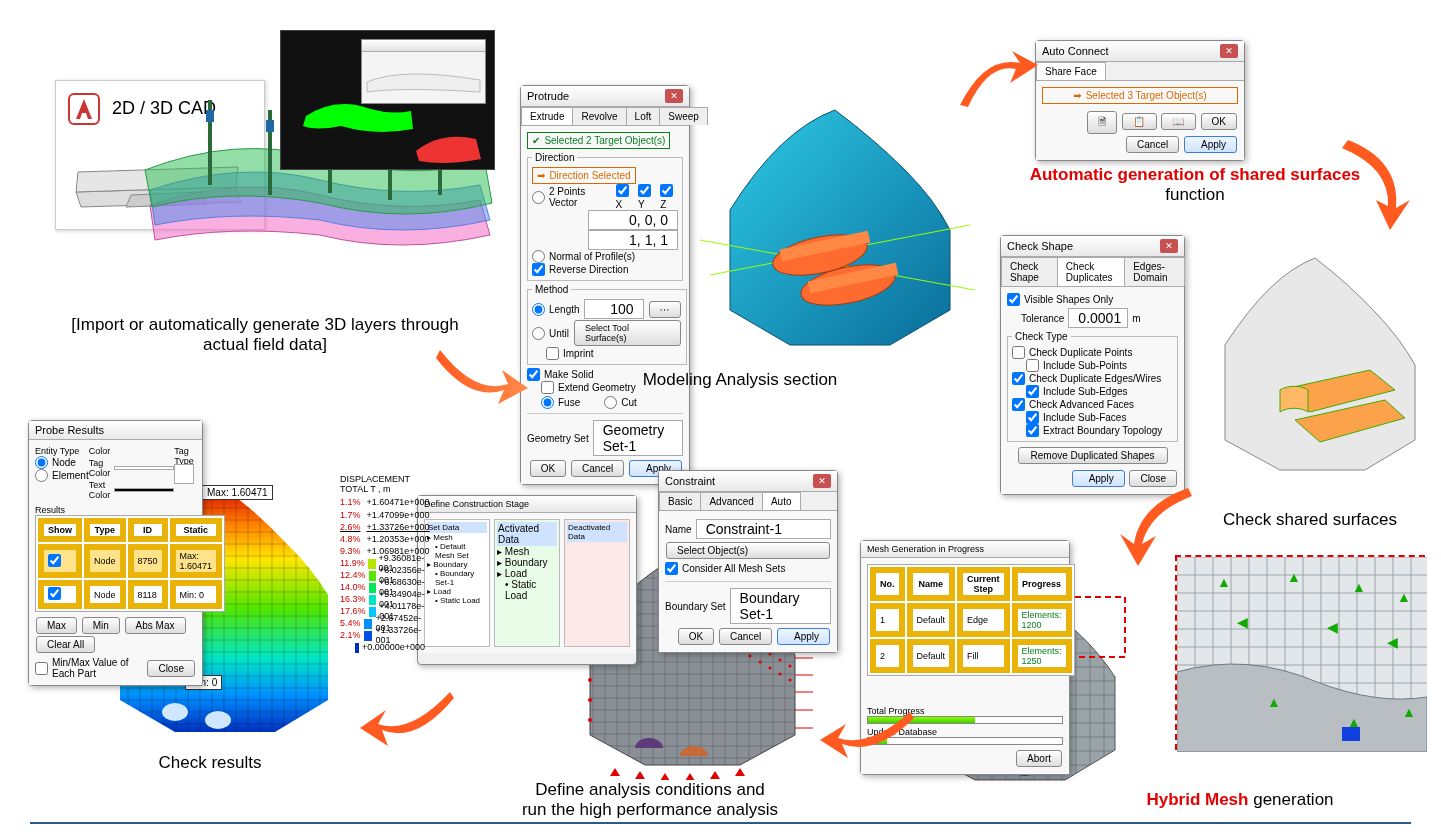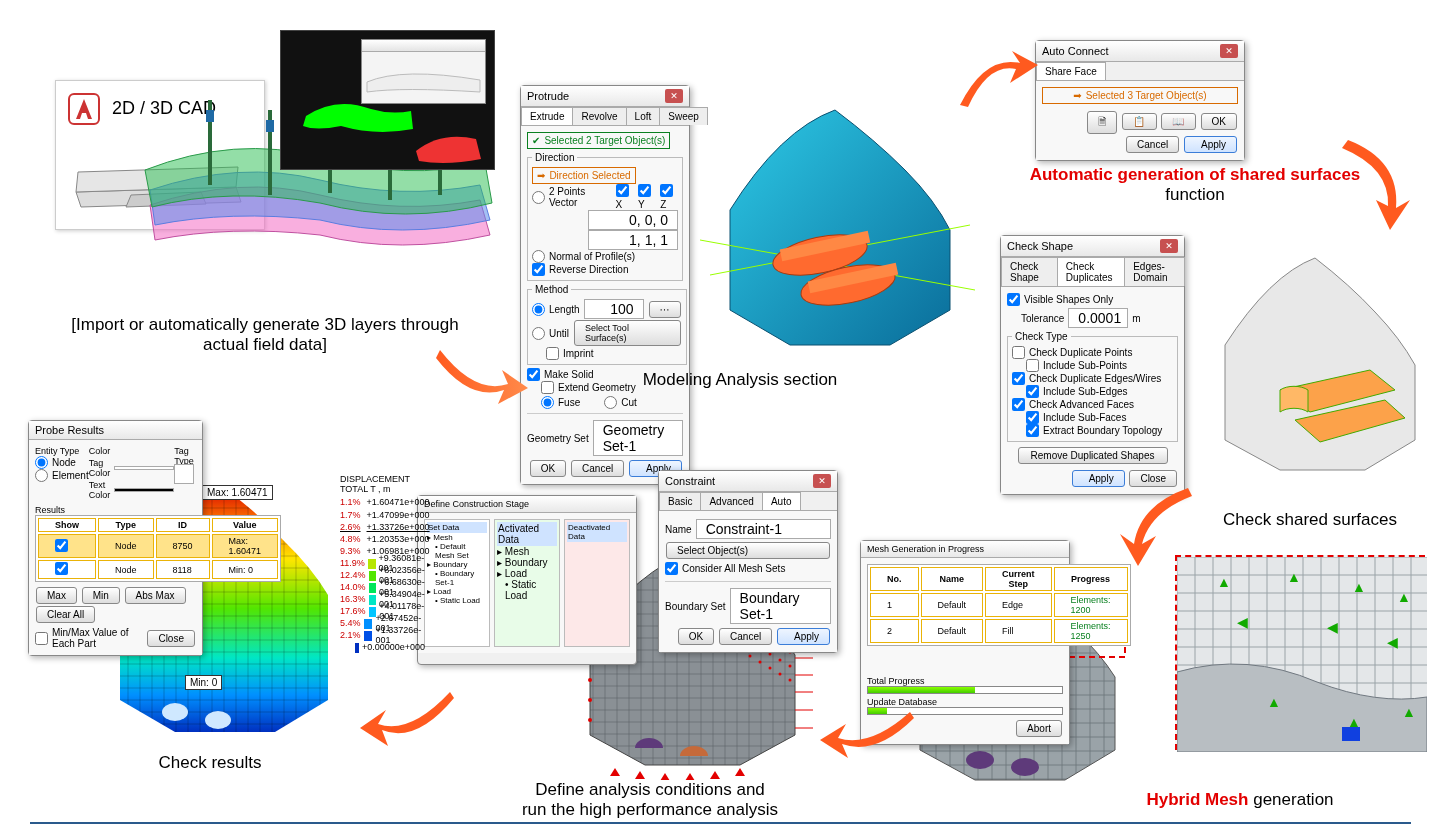--- a/index.html
+++ b/index.html
@@ -29,21 +29,21 @@
 
   
   .illus { position:absolute; }
   .cad-panel { background:#fff; border:1px solid #ccc; box-shadow:1px 1px 4px rgba(0,0,0,0.2); }
 
   
   .arrow { position:absolute; }
   .legend-labels { position:absolute; font-size:9px; line-height:1.1; }
 
   .mini-table { border:1px solid #aaa; background:#fff; font-size:9px; }
-  .mini-table th,.mini-table td { border:1px solid #eab308; padding:1px 16px; }
+  .mini-table th,.mini-table td { border:6px solid #eab308; padding:1px 4px; }
 
   .progress-bar { height:8px; border:1px solid #888; background:#fff; }
   .progress-fill { height:100%; background:linear-gradient(#8f0,#4c0); }
 </style>
 </head>
 <body>
 
 <div class="illus cad-panel" style="left:55px; top:80px; width:210px; height:150px; padding:10px;">
   <div style="display:flex; align-items:center; gap:10px;">
     <svg width="36" height="36" viewBox="0 0 36 36">
@@ -567,21 +567,21 @@
         <span class="text-input" style="width:30px;"></span>
       </div>
     </div>
     <div style="font-size:9px;margin-top:3px;">Results</div>
     <table class="mini-table" style="width:100%;">
       <tbody>
           <tr>
             <th>Show</th>
             <th>Type</th>
             <th>ID</th>
-            <th>Value</th>
+            <th>Static</th>
           </tr>
       <tr style="background:#ffe38a;">
             <td><input type="checkbox" checked="" style=""></td>
             <td>Node</td>
             <td>8750</td>
             <td>Max: 1.60471</td>
           </tr>
       <tr>
             <td><input type="checkbox" checked="" style=""></td>
             <td>Node</td>

